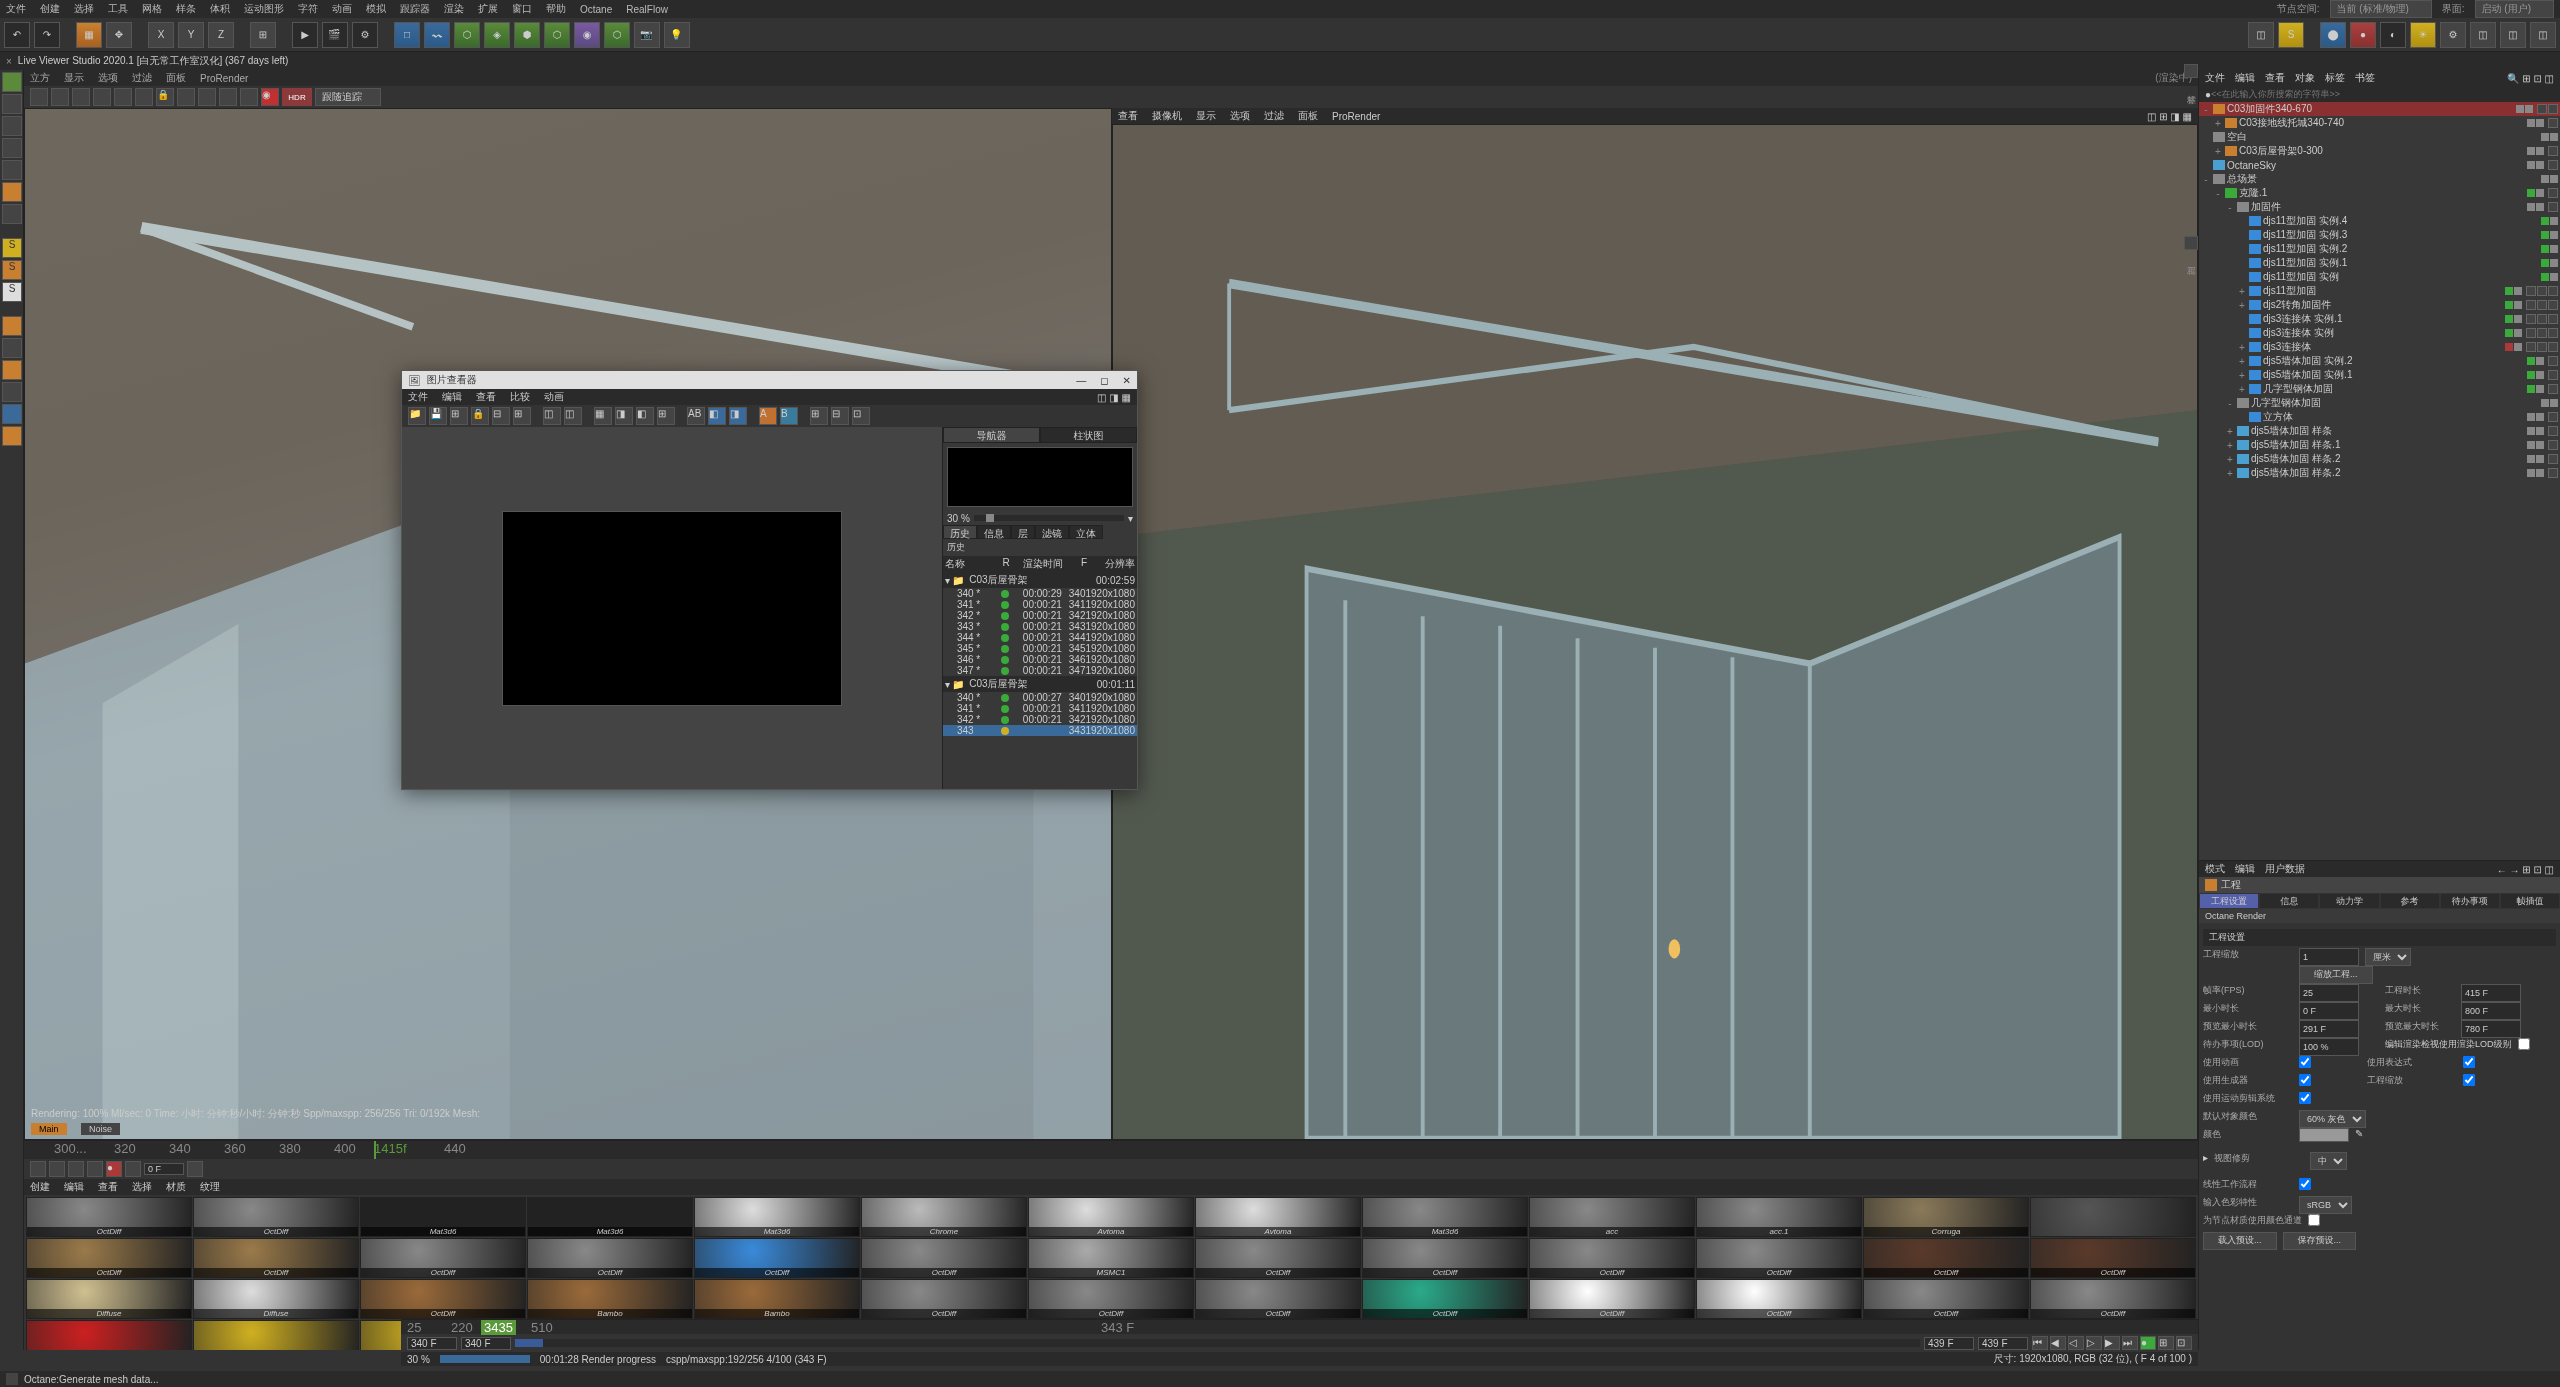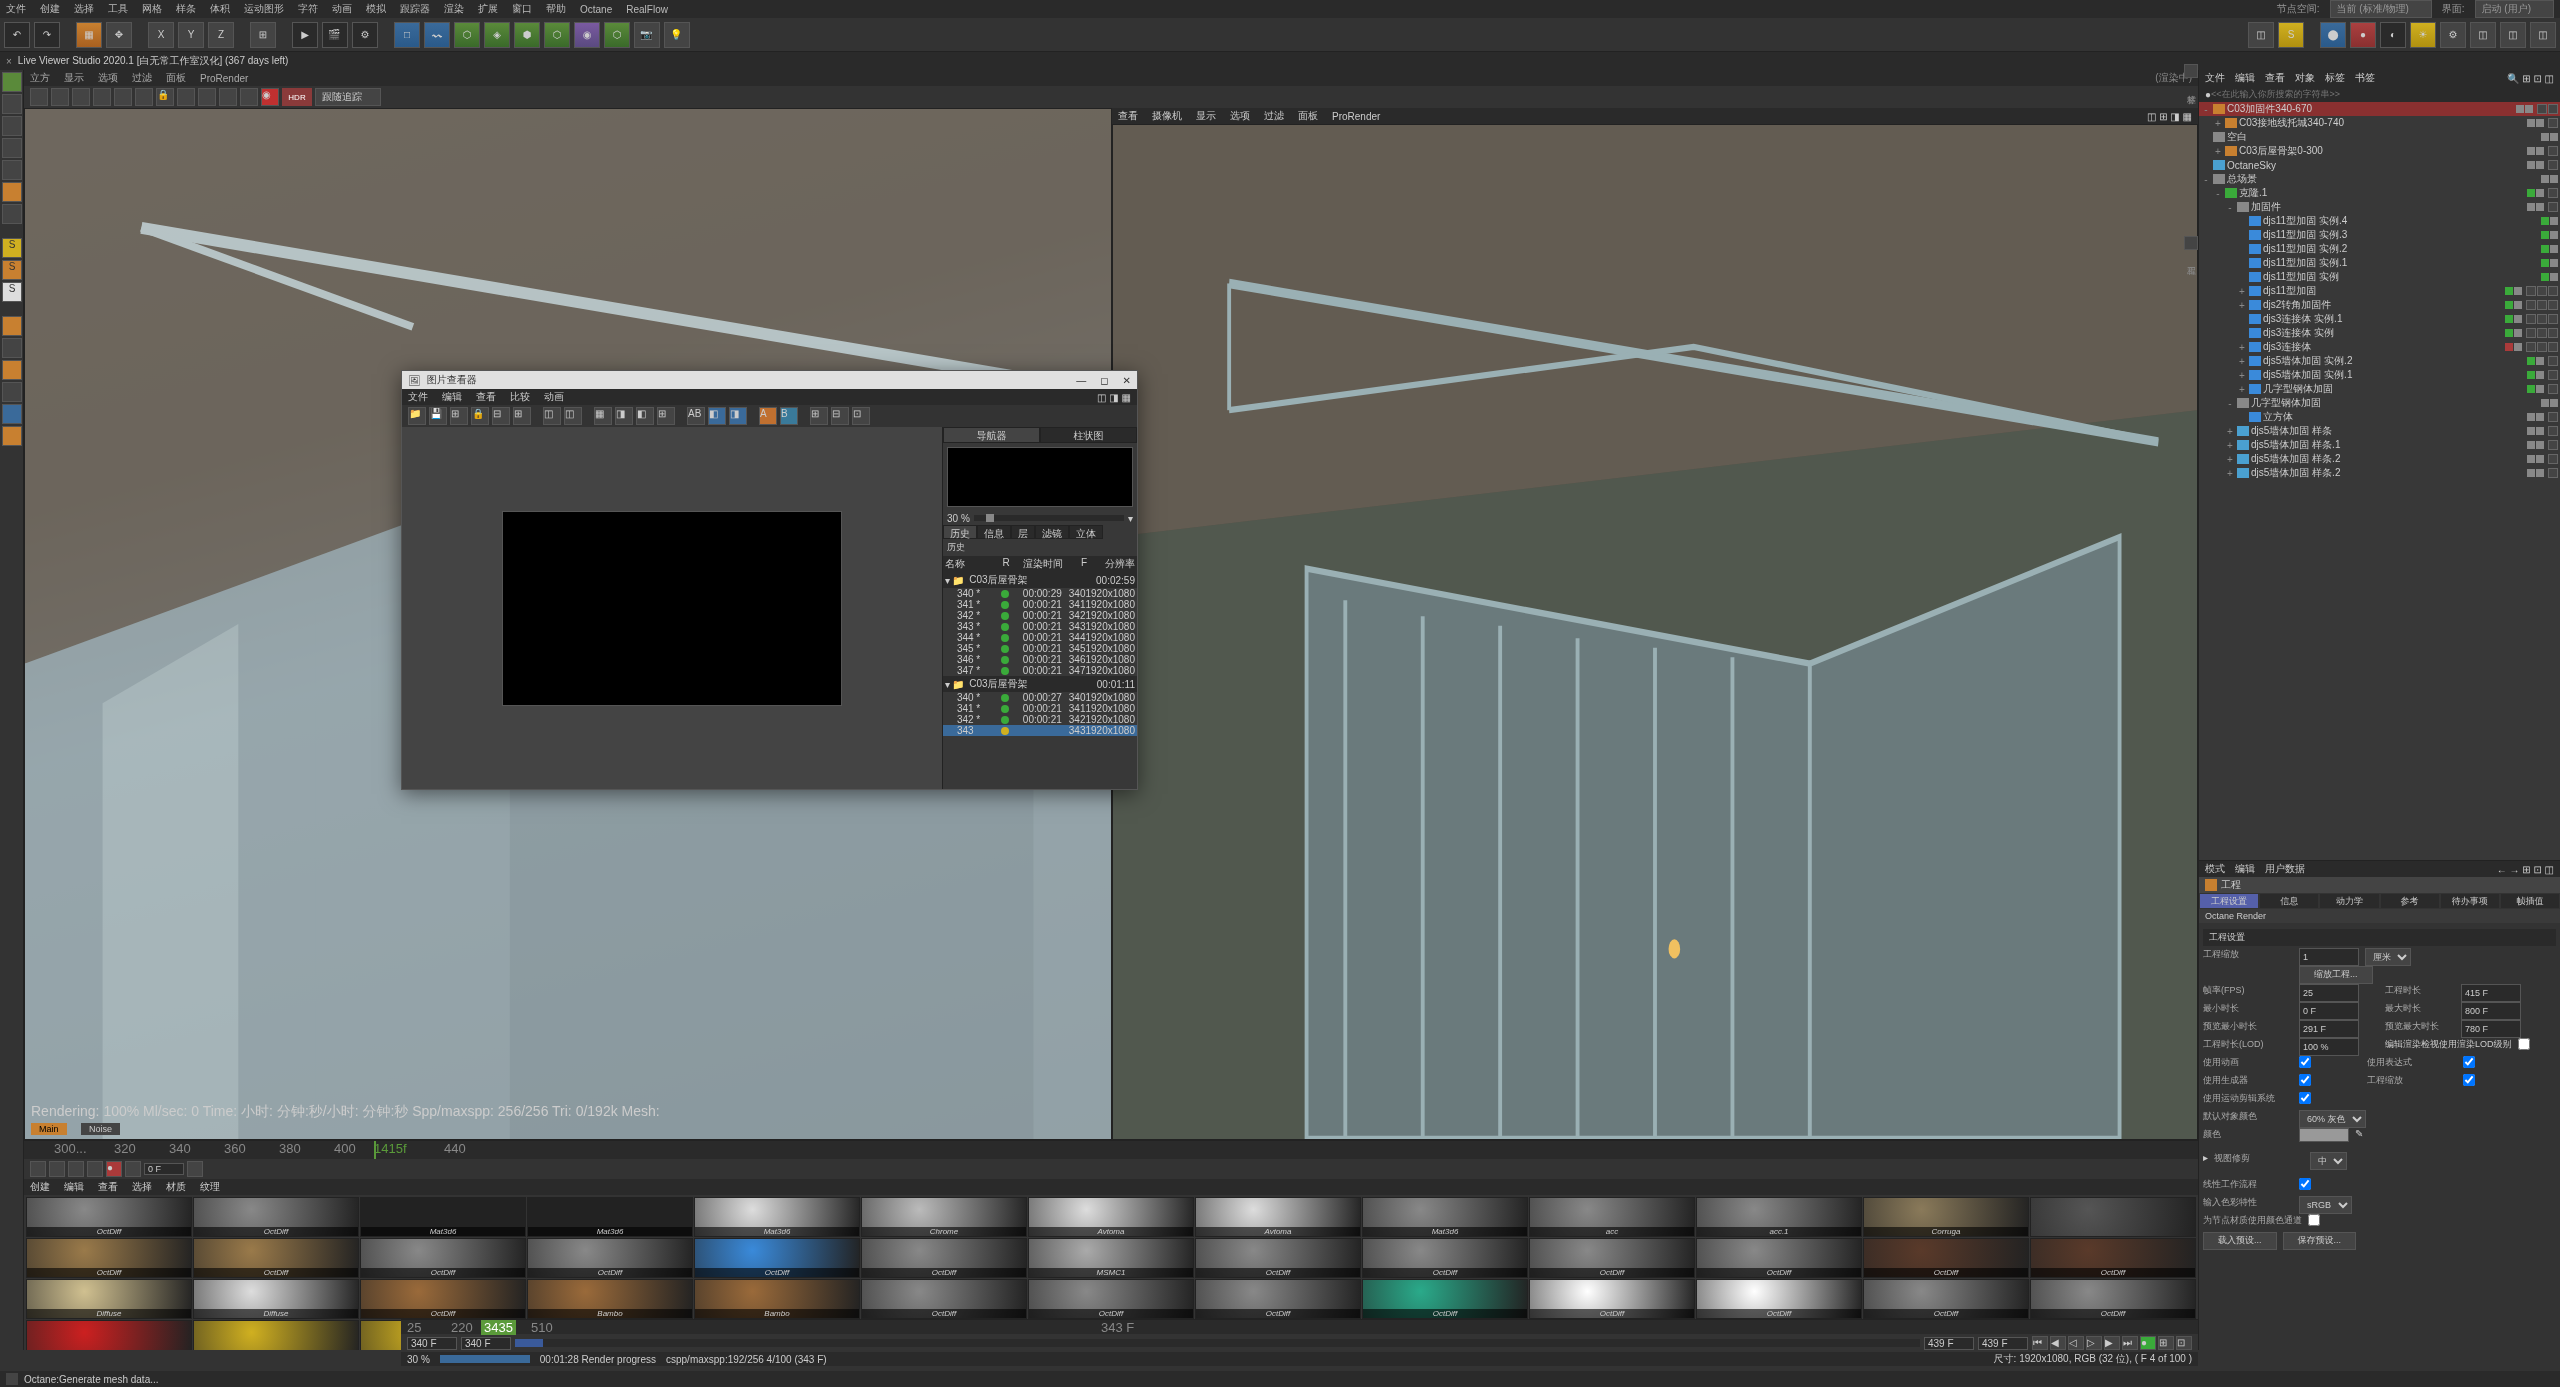--- a/index.html
+++ b/index.html
@@ -32,21 +32,21 @@
 .vp-menubar span { color:#aaa; cursor:pointer;}
 .vp-toolbar { height:22px; background:#333; display:flex; gap:3px; padding:2px 6px; align-items:center;}
 .vp-toolbar .tb{ width:18px; height:18px; background:#444; border:1px solid #555; cursor:pointer;}
 .vp-toolbar .hdr{ background:#8a3a3a; width:30px; height:18px; display:flex; align-items:center; justify-content:center; font-size:8px; color:#fff;}
 .vp-toolbar .drop2{ background:#444; padding:1px 18px 1px 6px; border:1px solid #555;}
 .viewports { flex:1; display:flex; }
 .vp { flex:1; background:linear-gradient(180deg,#6a6358 0%,#5a5348 100%); position:relative; border:1px solid #222;}
 .vp .vheader{ position:absolute; top:0; left:0; right:0; height:14px; background:rgba(30,30,30,0.7); display:flex; justify-content:space-between; padding:0 6px; font-size:9px;}
 .vp .badge{ position:absolute; bottom:4px; left:6px; background:#c88030; color:#000; padding:1px 8px; font-size:9px;}
 .vp .badge2{ position:absolute; bottom:4px; left:56px; background:#444; color:#ccc; padding:1px 8px; font-size:9px;}
-.vp .status{ position:absolute; bottom:18px; left:6px; right:19px; font-size:14px; color:#ccc;}
+.vp .status{ position:absolute; bottom:18px; left:6px; right:19px; font-size:10px; color:#ccc;}
 .vp2-menu { height:16px; background:#2a2a2a; display:flex; gap:14px; padding:0 6px; align-items:center;}
 .vp2-info { position:absolute; top:18px; left:6px; font-size:9px; color:#ccc;}
 .timeline-area { height:210px; background:#333; border-top:1px solid #222; display:flex; flex-direction:column;}
 .tl-ruler{ height:18px; background:#2a2a2a; position:relative;}
 .tl-tick{ position:absolute; top:0; font-size:13px; color:#888;}
 .tl-marker{ position:absolute; top:0; bottom:0; width:2px; background:#5a9a3a;}
 .tl-tools{ height:20px; background:#333; display:flex; gap:3px; padding:2px 6px; align-items:center;}
 .tl-tools .tb{ width:16px; height:16px; background:#444; border:1px solid #555; cursor:pointer;}
 .tl-tools input{ background:#2a2a2a; border:1px solid #555; color:#ccc; width:40px; padding:0 3px; font-size:9px;}
 .mat-area{ flex:1; background:#333; overflow:hidden;}
@@ -883,21 +883,21 @@
             <span class="lbl" style="width:70px;margin-left:20px">最大时长</span>
             <input type="text" value="800 F" style="">
           </div>
         <div class="attr-line">
             <span class="lbl">预览最小时长</span>
             <input type="text" value="291 F" style="">
             <span class="lbl" style="width:70px;margin-left:20px">预览最大时长</span>
             <input type="text" value="780 F" style="">
           </div>
         <div class="attr-line">
-            <span class="lbl">工程时长(LOD)</span>
+            <span class="lbl">待办事项(LOD)</span>
             <input type="text" value="100 %" style="">
             <span style="margin-left:20px;font-size:9px">编辑渲染检视使用渲染LOD级别</span>
             <input type="checkbox" style="">
           </div>
         <div class="attr-line">
             <span class="lbl">使用动画</span>
             <input type="checkbox" checked="" style="">
             <span class="lbl" style="margin-left:50px">使用表达式</span>
             <input type="checkbox" checked="" style="">
           </div>

